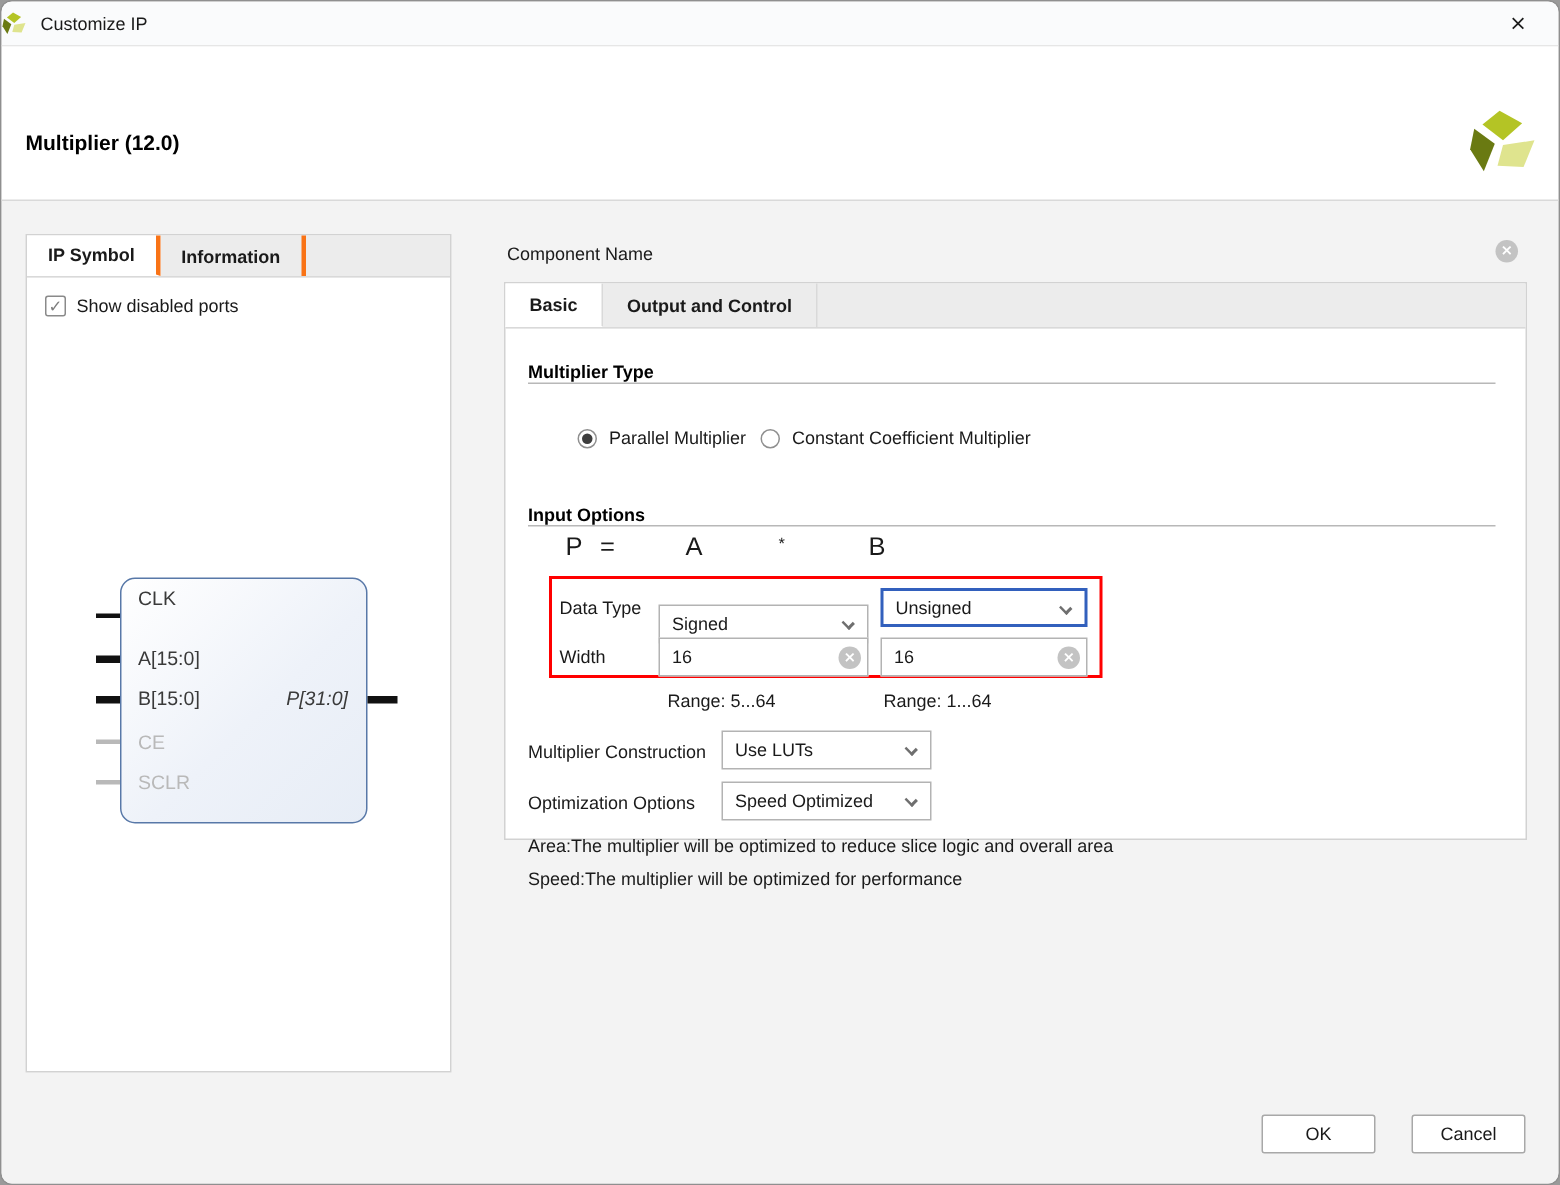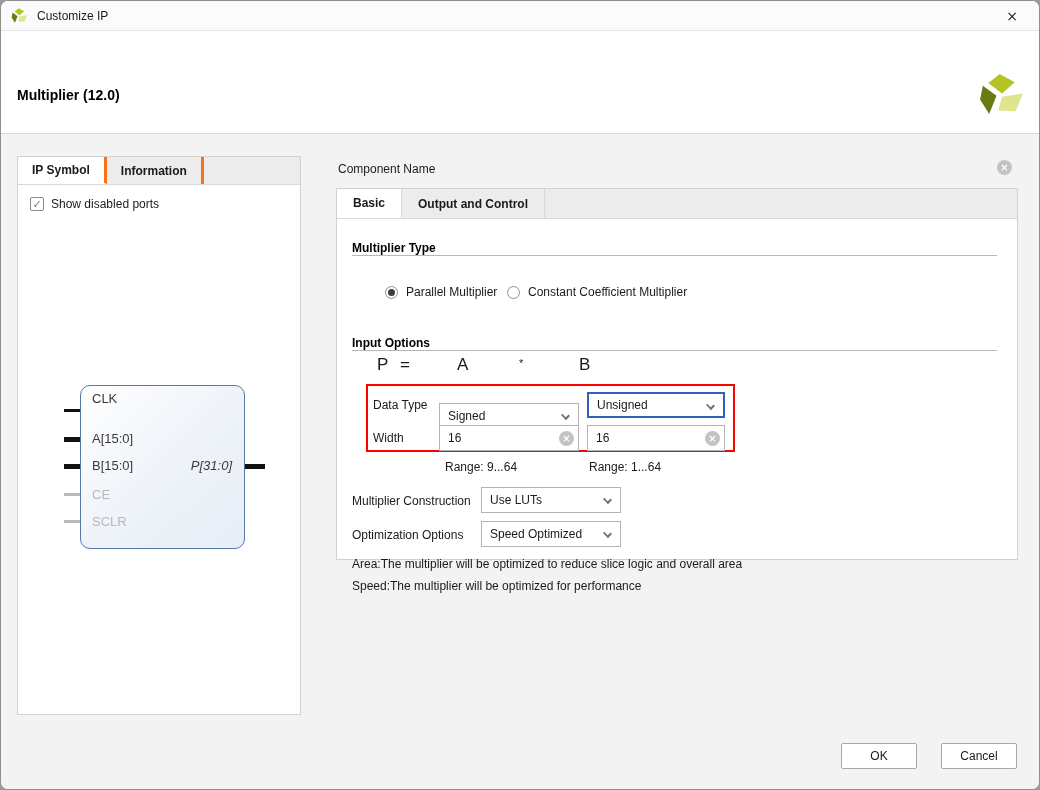--- a/index.html
+++ b/index.html
@@ -12,21 +12,21 @@
   }
   .window {
     position: relative; width: 1040px; height: 790px;
     background: #f3f3f3; border: 1px solid #8f8f8f;
     border-radius: 8px; overflow: hidden;
   }
   
   .titlebar {
     position: absolute; left:0; top:0; width:100%; height:30px;
     background:#fafbfc; border-bottom:1px solid #e6e6e6;
-    display:flex; align-items:center; padding:0 10px;
+    display:flex; align-items:center; padding:0 0;
   }
   .titlebar .tb-logo { width:17px; height:15px; margin-right:9px; }
   .titlebar .tb-title { font-size:12px; color:#1a1a1a; }
   .tb-close {
     position:absolute; right:10px; top:0; width:34px; height:30px;
     display:flex; align-items:center; justify-content:center;
     font-size:14px; cursor:pointer; font-family:"DejaVu Sans",sans-serif;
   }
   
   .header {
@@ -265,21 +265,21 @@
         <span>Unsigned</span>
         <span class="chev"></span>
       </div>
 
       <div class="plain" style="left:36px;top:242px;">Width</div>
       <input class="txt-in" style="left: 102px; top: 236px; width: 140px;" value="16">
       <span class="clear-ic" style="left:222px;top:242px;">×</span>
       <input class="txt-in" style="left: 250px; top: 236px; width: 138px;" value="16">
       <span class="clear-ic" style="left:368px;top:242px;">×</span>
 
-      <div class="plain" style="left:108px;top:271px;">Range: 9...64</div>
+      <div class="plain" style="left:108px;top:271px;">Range: 5...64</div>
       <div class="plain" style="left:252px;top:271px;">Range: 1...64</div>
 
       <div class="plain" style="left:15px;top:305px;">Multiplier Construction</div>
       <div class="sel-box" style="left:144px;top:298px;width:140px;">
         <span>Use LUTs</span>
         <span class="chev"></span>
       </div>
 
       <div class="plain" style="left:15px;top:339px;">Optimization Options</div>
       <div class="sel-box" style="left:144px;top:332px;width:140px;">

